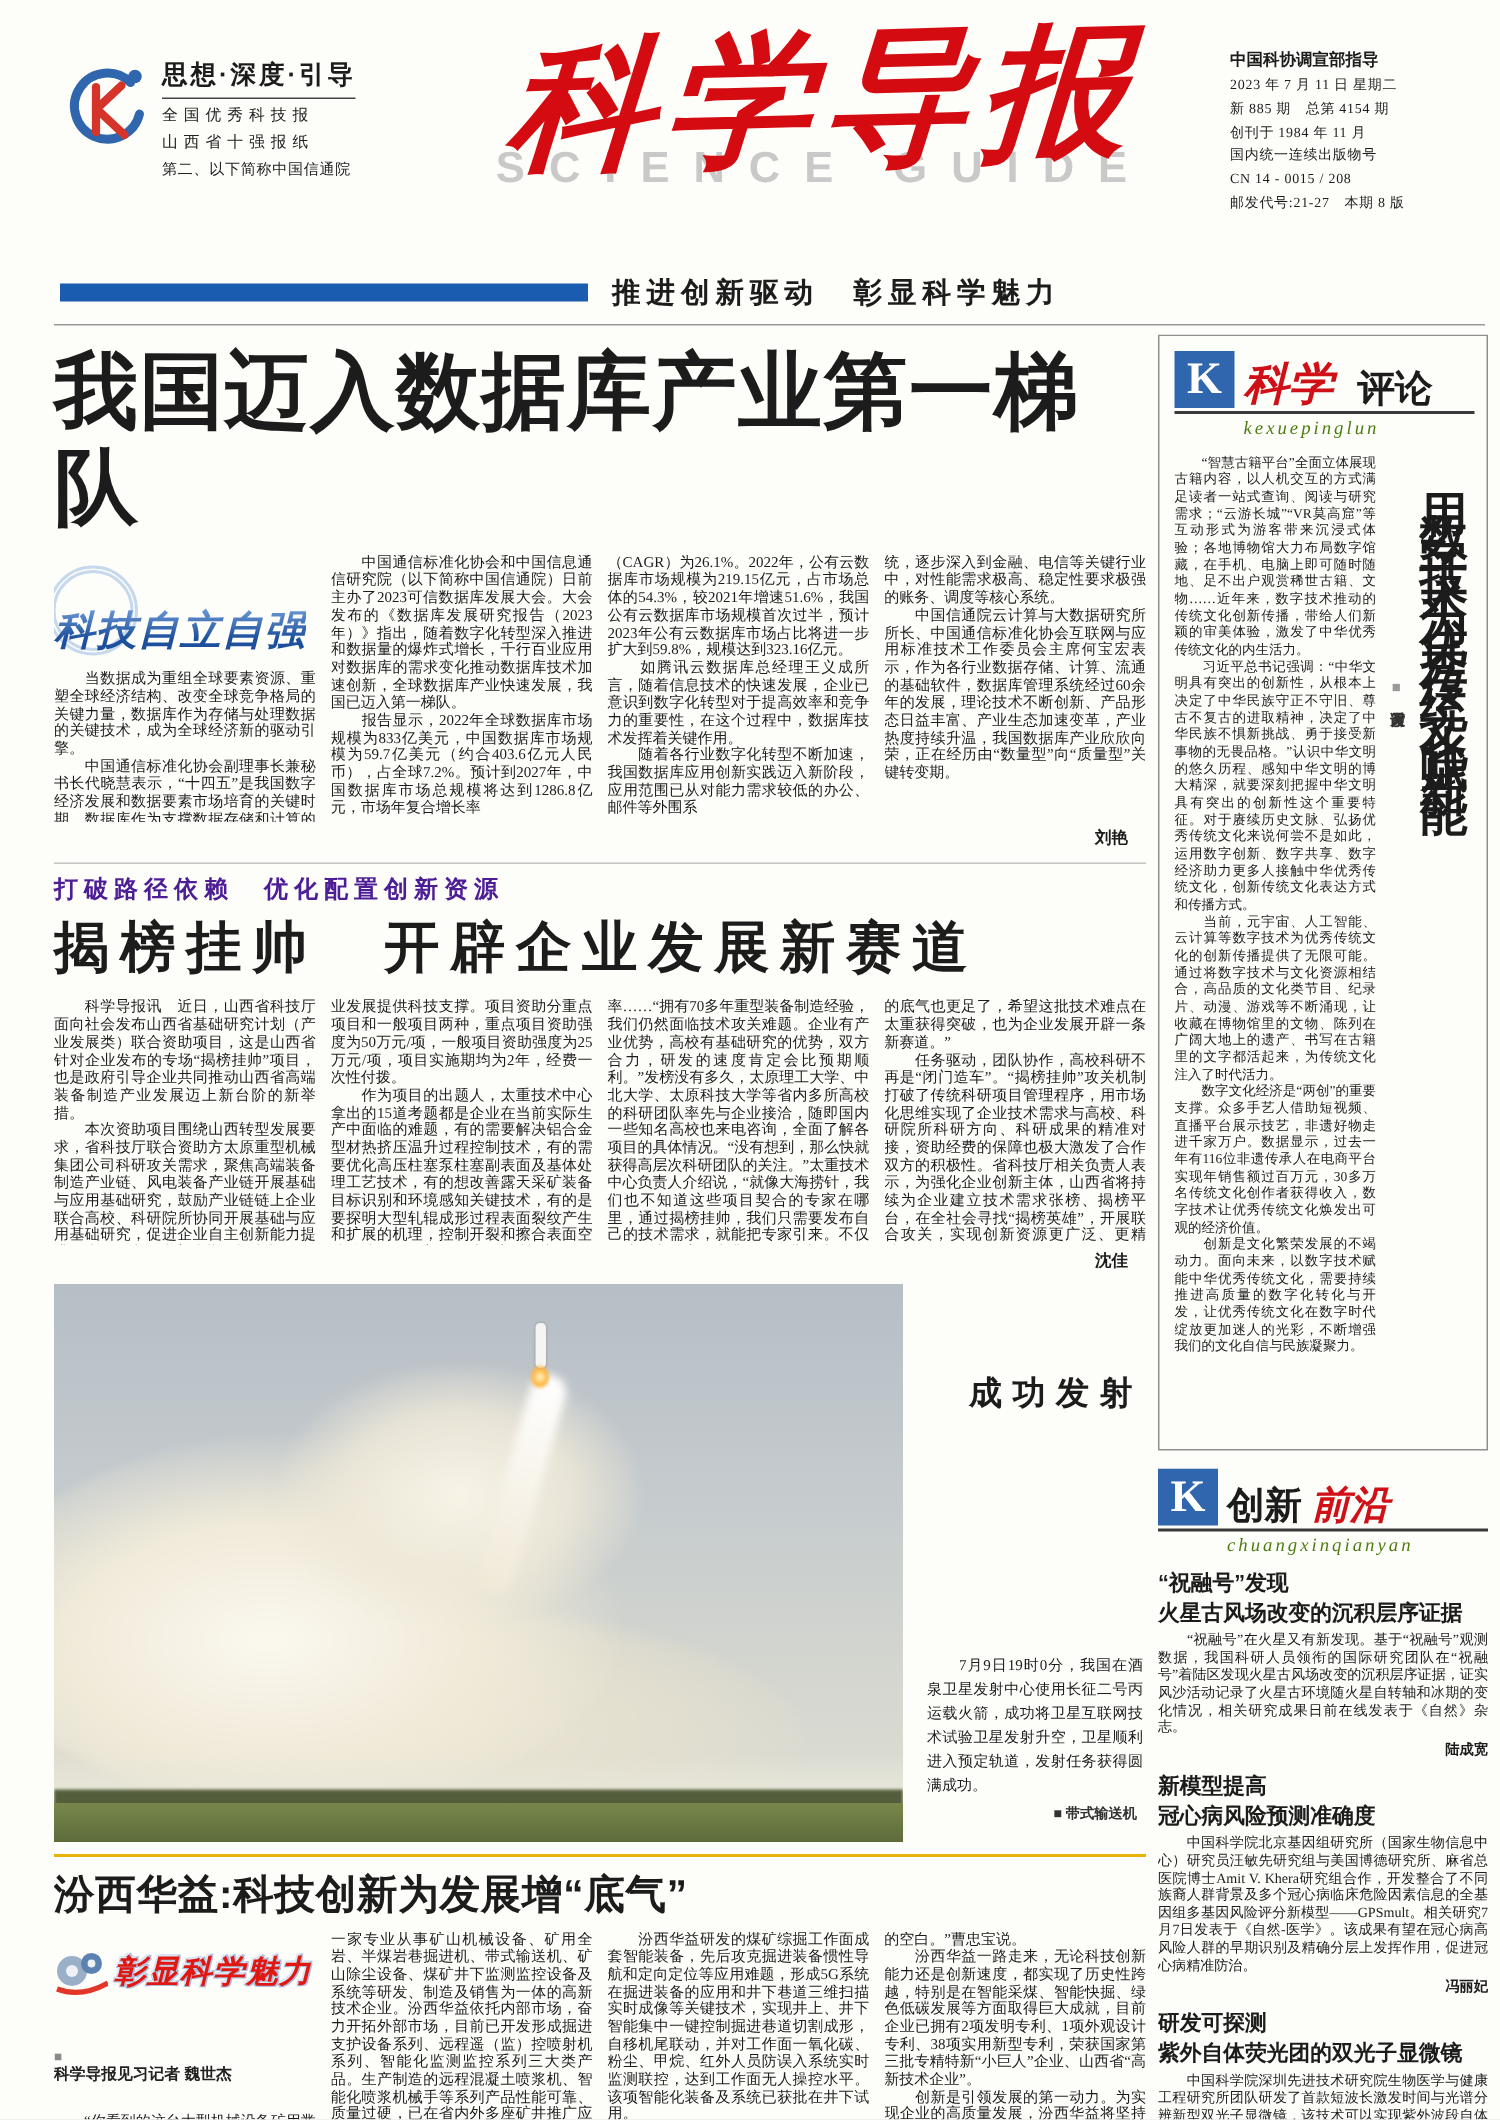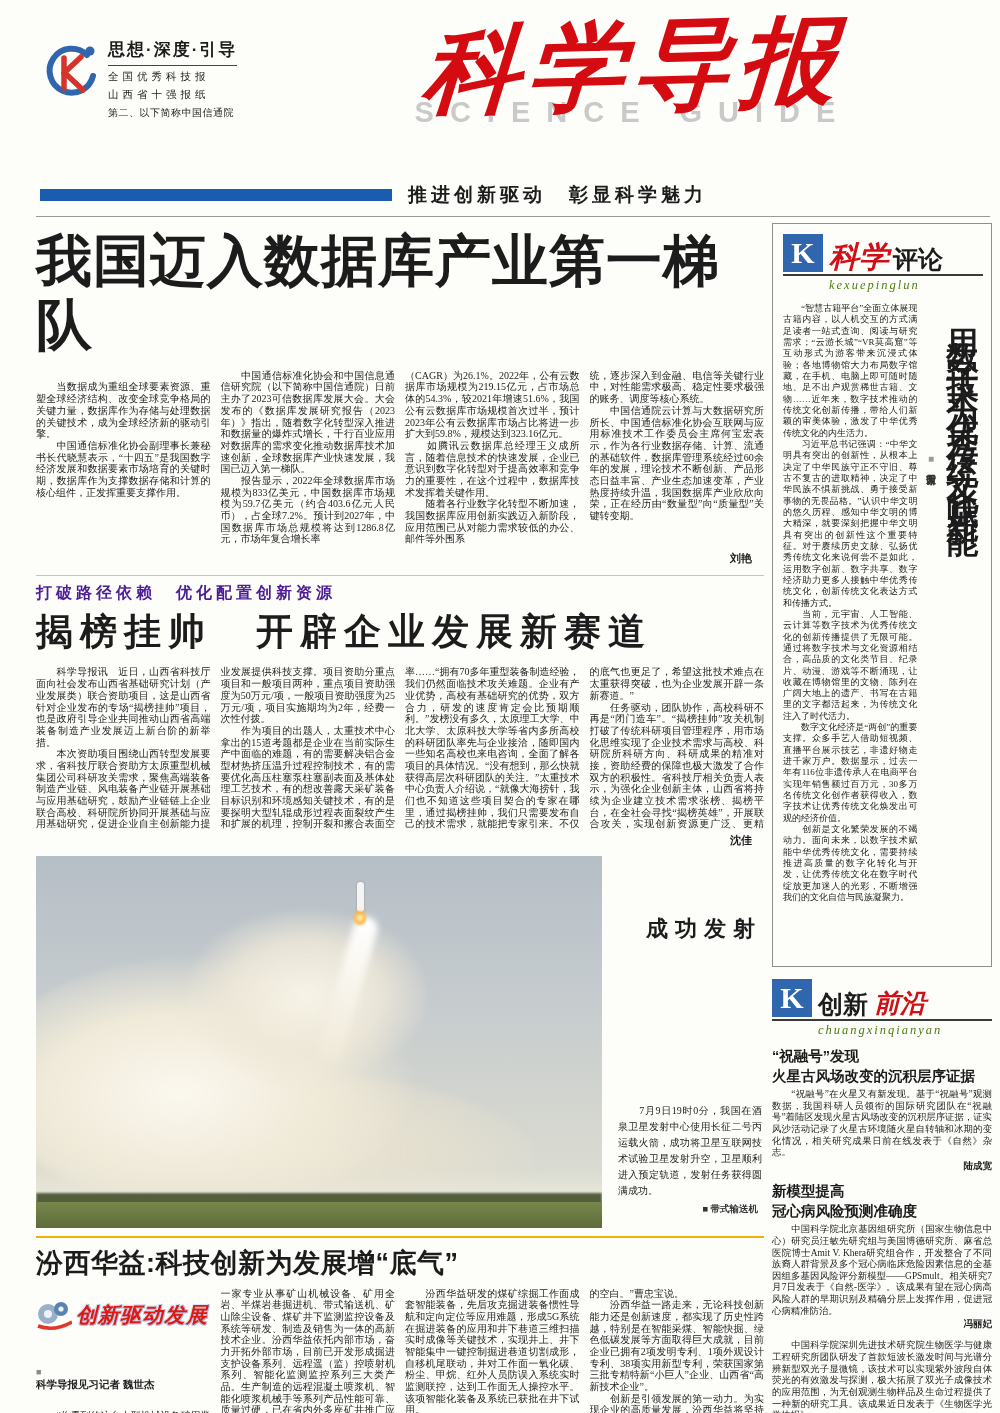--- a/index.html
+++ b/index.html
@@ -84,21 +84,21 @@
         text-shadow:1px 1px 0 #aebfdd,-1px -1px 0 #dce6f4,1px -1px 0 #aebfdd,-1px 1px 0 #aebfdd;}
   .byline{font-size:10.5px;font-weight:bold;margin:4px 0 8px;color:#222;}
   .byline .sq{color:#8a8a8a;font-size:9px;}
 
   
   .comment-box{border:1px solid #8f8f8f;height:744px;box-sizing:border-box;padding:10px 8px 6px 10px;overflow:hidden;}
   .sb-header{display:flex;align-items:flex-end;border-bottom:2px solid #3a3a3a;padding-bottom:2px;}
   .k-box{width:40px;height:38px;background:#2f66ad;color:#fff;font-weight:bold;font-size:30px;
          display:flex;align-items:center;justify-content:center;flex:none;font-family:"Liberation Serif",serif;}
   .brand-cn{font-size:30px;font-weight:900;font-style:italic;color:#cf1016;margin-left:6px;line-height:1;}
-  .brand-suffix{font-size:25px;font-weight:900;margin-left:4px;line-height:1;}
+  .brand-suffix{font-size:25px;font-weight:900;margin-left:16px;line-height:1;}
   .brand-pinyin{font-style:italic;color:#4d7c0f;font-size:12.5px;letter-spacing:2px;margin:2px 0 0 46px;}
   .comment-body{display:flex;margin-top:10px;height:642px;overflow:hidden;}
   .cb-text{flex:1;font-size:9px;line-height:1.26;text-align:justify;white-space:pre-line;overflow:hidden;}
   .cb-author{writing-mode:vertical-rl;font-size:10px;font-weight:bold;color:#333;margin:150px 2px 0 6px;flex:none;}
   .cb-author .sq{color:#9a9a9a;}
   .cb-title{writing-mode:vertical-rl;font-family:"Liberation Sans","DejaVu Sans",sans-serif;
             font-weight:900;font-size:32px;letter-spacing:14px;line-height:1.3;flex:none;margin-left:2px;overflow:hidden;}
   .frontier{margin-top:12px;overflow:hidden;}
   .f-item{margin-top:9px;}
   .f-title{font-family:"Liberation Sans","DejaVu Sans",sans-serif;font-weight:800;font-size:14.5px;line-height:1.35;white-space:pre-line;}
@@ -124,36 +124,49 @@
         <div class="slogan-top sans">思想·深度·引导</div>
         <div class="honor">全国优秀科技报</div>
         <div class="honor">山西省十强报纸</div>
         <div class="honor small">第二、以下简称中国信通院</div>
       </div>
     </div>
     <div class="mh-center">
       <div class="brand">科学导报</div>
       <div class="brand-en sans">SCIENCE GUIDE</div>
     </div>
+    <div class="mh-right">
+      <div class="line0">中国科协调宣部指导</div>
+      <div class="line">2023 年 7 月 11 日 星期二</div>
+      <div class="line">新 885 期　总第 4154 期</div>
+      <div class="line">创刊于 1984 年 11 月</div>
+      <div class="line">国内统一连续出版物号</div>
+      <div class="line">CN 14 - 0015 / 208</div>
+      <div class="line">邮发代号:21-27　本期 8 版</div>
+    </div>
   </header>
 
   <div class="tagline-row">
     <div class="blue-bar"></div>
     <div class="tagline sans">推进创新驱动　彰显科学魅力</div>
   </div>
   <div class="mh-rule"></div>
 
   <div class="content">
 
     <main class="main">
 
       <section>
         <h1 class="a1-headline sans">我国迈入数据库产业第一梯队</h1>
         <div class="colrow a1-cols">
           <div class="col">
+            <div class="badge-zlzq">
+              <div class="ring"></div>
+              <span class="txt sans">科技自立自强</span>
+            </div>
             <span>　　当数据成为重组全球要素资源、重塑全球经济结构、改变全球竞争格局的关键力量，数据库作为存储与处理数据的关键技术，成为全球经济新的驱动引擎。
 　　中国通信标准化协会副理事长兼秘书长代晓慧表示，“十四五”是我国数字经济发展和数据要素市场培育的关键时期，数据库作为支撑数据存储和计算的核心组件，正发挥重要支撑作用。</span>
           </div>
           <div class="col">　　中国通信标准化协会和中国信息通信研究院（以下简称中国信通院）日前主办了2023可信数据库发展大会。大会发布的《数据库发展研究报告（2023年）》指出，随着数字化转型深入推进和数据量的爆炸式增长，千行百业应用对数据库的需求变化推动数据库技术加速创新，全球数据库产业快速发展，我国已迈入第一梯队。
 　　报告显示，2022年全球数据库市场规模为833亿美元，中国数据库市场规模为59.7亿美元（约合403.6亿元人民币），占全球7.2%。预计到2027年，中国数据库市场总规模将达到1286.8亿元，市场年复合增长率</div>
           <div class="col">（CAGR）为26.1%。2022年，公有云数据库市场规模为219.15亿元，占市场总体的54.3%，较2021年增速51.6%，我国公有云数据库市场规模首次过半，预计2023年公有云数据库市场占比将进一步扩大到59.8%，规模达到323.16亿元。
 　　如腾讯云数据库总经理王义成所言，随着信息技术的快速发展，企业已意识到数字化转型对于提高效率和竞争力的重要性，在这个过程中，数据库技术发挥着关键作用。
 　　随着各行业数字化转型不断加速，我国数据库应用创新实践迈入新阶段，应用范围已从对能力需求较低的办公、邮件等外围系</div>
           <div class="col">统，逐步深入到金融、电信等关键行业中，对性能需求极高、稳定性要求极强的账务、调度等核心系统。
 　　中国信通院云计算与大数据研究所所长、中国通信标准化协会互联网与应用标准技术工作委员会主席何宝宏表示，作为各行业数据存储、计算、流通的基础软件，数据库管理系统经过60余年的发展，理论技术不断创新、产品形态日益丰富、产业生态加速变革，产业热度持续升温，我国数据库产业欣欣向荣，正在经历由“数量型”向“质量型”关键转变期。</div>
@@ -202,21 +215,21 @@
         <div class="colrow a3-cols">
           <div class="col">
             <div class="badge-qudong">
               <svg width="36" height="32" viewBox="0 0 36 32">
                 <circle cx="12" cy="15" r="10" fill="#9ab0c8"></circle>
                 <circle cx="12" cy="15" r="4" fill="#eef2f7"></circle>
                 <circle cx="25" cy="10" r="7" fill="#5b82b0"></circle>
                 <circle cx="25" cy="10" r="2.6" fill="#eef2f7"></circle>
                 <path d="M2 27 Q 18 33 36 23" stroke="#e33528" stroke-width="3.5" fill="none"></path>
               </svg>
-              <span class="txt sans">创新驱动发展</span>
+              <span class="txt sans">彰显科学魅力</span>
             </div>
             <div class="byline sans">
               <span class="sq">■</span>
               <span>科学导报见习记者 魏世杰</span>
             </div>
             <span>　　“你看到的这台大型机械设备矿用凿岩式TBM‘汾盾1号’全断面掘进机，拥有95米长的机身，它具有小空顶距、小半径转弯、破岩硬度强和多组独立撑靴等优点，能有效突破长期困扰煤矿硬岩巷道施工遇到的复杂不良地质通过难度大、掘进效率低、安拆机次数多的瓶颈……”山西汾西华益实业有限公司（以下简称汾西华益）董事长曹忠宝向记者介绍道。走进位于山西综改区晋中开发区的汾西华益公司生产车间，记者看到工人正在对掘进设备进行调试。
 　　据了解，成立于2015年的汾西华益是</span>
           </div>
           <div class="col">一家专业从事矿山机械设备、矿用全岩、半煤岩巷掘进机、带式输送机、矿山除尘设备、煤矿井下监测监控设备及系统等研发、制造及销售为一体的高新技术企业。汾西华益依托内部市场，奋力开拓外部市场，目前已开发形成掘进支护设备系列、远程遥（监）控喷射机系列、智能化监测监控系列三大类产品。生产制造的远程混凝土喷浆机、智能化喷浆机械手等系列产品性能可靠、质量过硬，已在省内外多座矿井推广应用，近年来企业站在“高”起点上，科技创新步伐不断加快，与太原理工大学等高校共建研发平台，持续提升装备智能化水平。</div>
           <div class="col">　　汾西华益研发的煤矿综掘工作面成套智能装备，先后攻克掘进装备惯性导航和定向定位等应用难题，形成5G系统在掘进装备的应用和井下巷道三维扫描实时成像等关键技术，实现井上、井下智能集中一键控制掘进巷道切割成形，自移机尾联动，并对工作面一氧化碳、粉尘、甲烷、红外人员防误入系统实时监测联控，达到工作面无人操控水平。该项智能化装备及系统已获批在井下试用。
@@ -265,20 +278,22 @@
           <div class="f-body">　　“祝融号”在火星又有新发现。基于“祝融号”观测数据，我国科研人员领衔的国际研究团队在“祝融号”着陆区发现火星古风场改变的沉积层序证据，证实风沙活动记录了火星古环境随火星自转轴和冰期的变化情况，相关研究成果日前在线发表于《自然》杂志。</div>
           <div class="f-author">陆成宽</div>
         </div>
         <div class="f-item">
           <div class="f-title">新模型提高
 冠心病风险预测准确度</div>
           <div class="f-body">　　中国科学院北京基因组研究所（国家生物信息中心）研究员汪敏先研究组与美国博德研究所、麻省总医院博士Amit V. Khera研究组合作，开发整合了不同族裔人群背景及多个冠心病临床危险因素信息的全基因组多基因风险评分新模型——GPSmult。相关研究7月7日发表于《自然-医学》。该成果有望在冠心病高风险人群的早期识别及精确分层上发挥作用，促进冠心病精准防治。</div>
           <div class="f-author">冯丽妃</div>
         </div>
         <div class="f-item">
+          <div class="f-title">研发可探测
+紫外自体荧光团的双光子显微镜</div>
           <div class="f-body">　　中国科学院深圳先进技术研究院生物医学与健康工程研究所团队研发了首款短波长激发时间与光谱分辨新型双光子显微镜，该技术可以实现紫外波段自体荧光的有效激发与探测，极大拓展了双光子成像技术的应用范围，为无创观测生物样品及生命过程提供了一种新的研究工具。该成果近日发表于《生物医学光学快报》。</div>
 
         </div>
       </section>
     </aside>
   </div>
 
 </div>
 
 </body></html>

